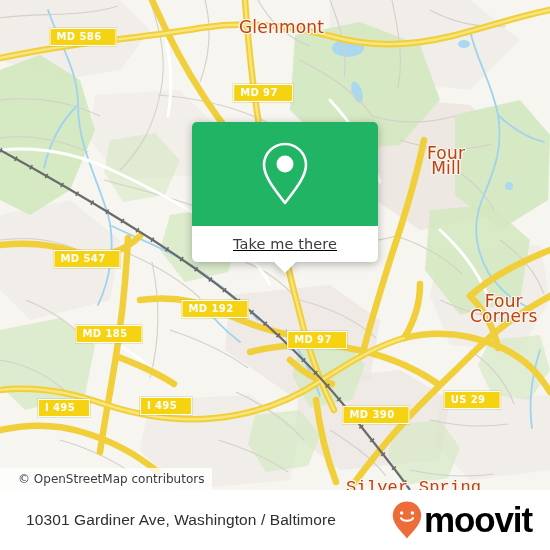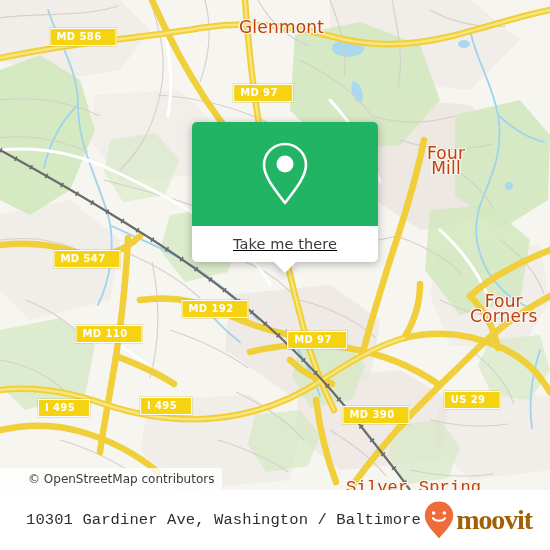--- a/index.html
+++ b/index.html
@@ -68,21 +68,21 @@
     transform: translate(-50%, -50%);
   }
 
   
   #attribution {
     position: absolute;
     left: 0;
     bottom: 0;
     height: 22px;
     line-height: 22px;
-    padding: 0 8px 0 28px;
+    padding: 0 8px 0 18px;
     background: rgba(255,255,255,.80);
     color: #3b3b3b;
     font-size: 12px;
     font-family: "DejaVu Sans", sans-serif;
     white-space: nowrap;
   }
 
   
   #card {
     position: absolute;
@@ -141,33 +141,33 @@
     background: #ffffff;
     display: flex;
     align-items: center;
     justify-content: space-between;
     padding: 0 18px 0 26px;
     box-sizing: border-box;
   }
   #address {
     color: #2e2e2e;
     font-size: 15.5px;
-    font-family: Liberation Mono, monospace;
+    font-family: Liberation Sans, sans-serif;
     letter-spacing: .1px;
     white-space: nowrap;
   }
   #logo {
     display: flex;
     align-items: center;
     gap: 1px;
   }
   #logo-word {
-    color: #a16207;
-    font-size: 28px;
-    font-family: Liberation Serif, serif;
+    color: #000000;
+    font-size: 35px;
+    font-family: Liberation Sans, sans-serif;
     font-weight: 700;
     letter-spacing: -1.1px;
     line-height: 32px;
   }
 </style>
 </head>
 <body>
 
 <div id="page">
 
@@ -337,21 +337,21 @@
       <div>Four</div>
       <div>Corners</div>
     </div>
 
     <div class="place-label lvl1" style="left:346px; top:478px;font-family:Liberation Mono, monospace;">Silver Spring</div>
 
     <div class="shield" style="left:83px;  top:37px;">MD 586</div>
     <div class="shield" style="left:263px; top:93px;">MD 97</div>
     <div class="shield" style="left:87px;  top:259px;">MD 547</div>
     <div class="shield" style="left:215px; top:309px;">MD 192</div>
-    <div class="shield" style="left:109px; top:334px;">MD 110</div>
+    <div class="shield" style="left:109px; top:334px;">MD 185</div>
     <div class="shield" style="left:317px; top:340px;">MD 97</div>
     <div class="shield" style="left:64px;  top:408px;">I 495</div>
     <div class="shield" style="left:166px; top:406px;">I 495</div>
     <div class="shield" style="left:336px; top:415px;margin-left:40px;">MD 390</div>
     <div class="shield" style="left:444px; top:400px;margin-left:28px;">US 29</div>
 
     <div id="attribution">© OpenStreetMap contributors</div>
 
     <div id="card">
       <div id="card-green">

